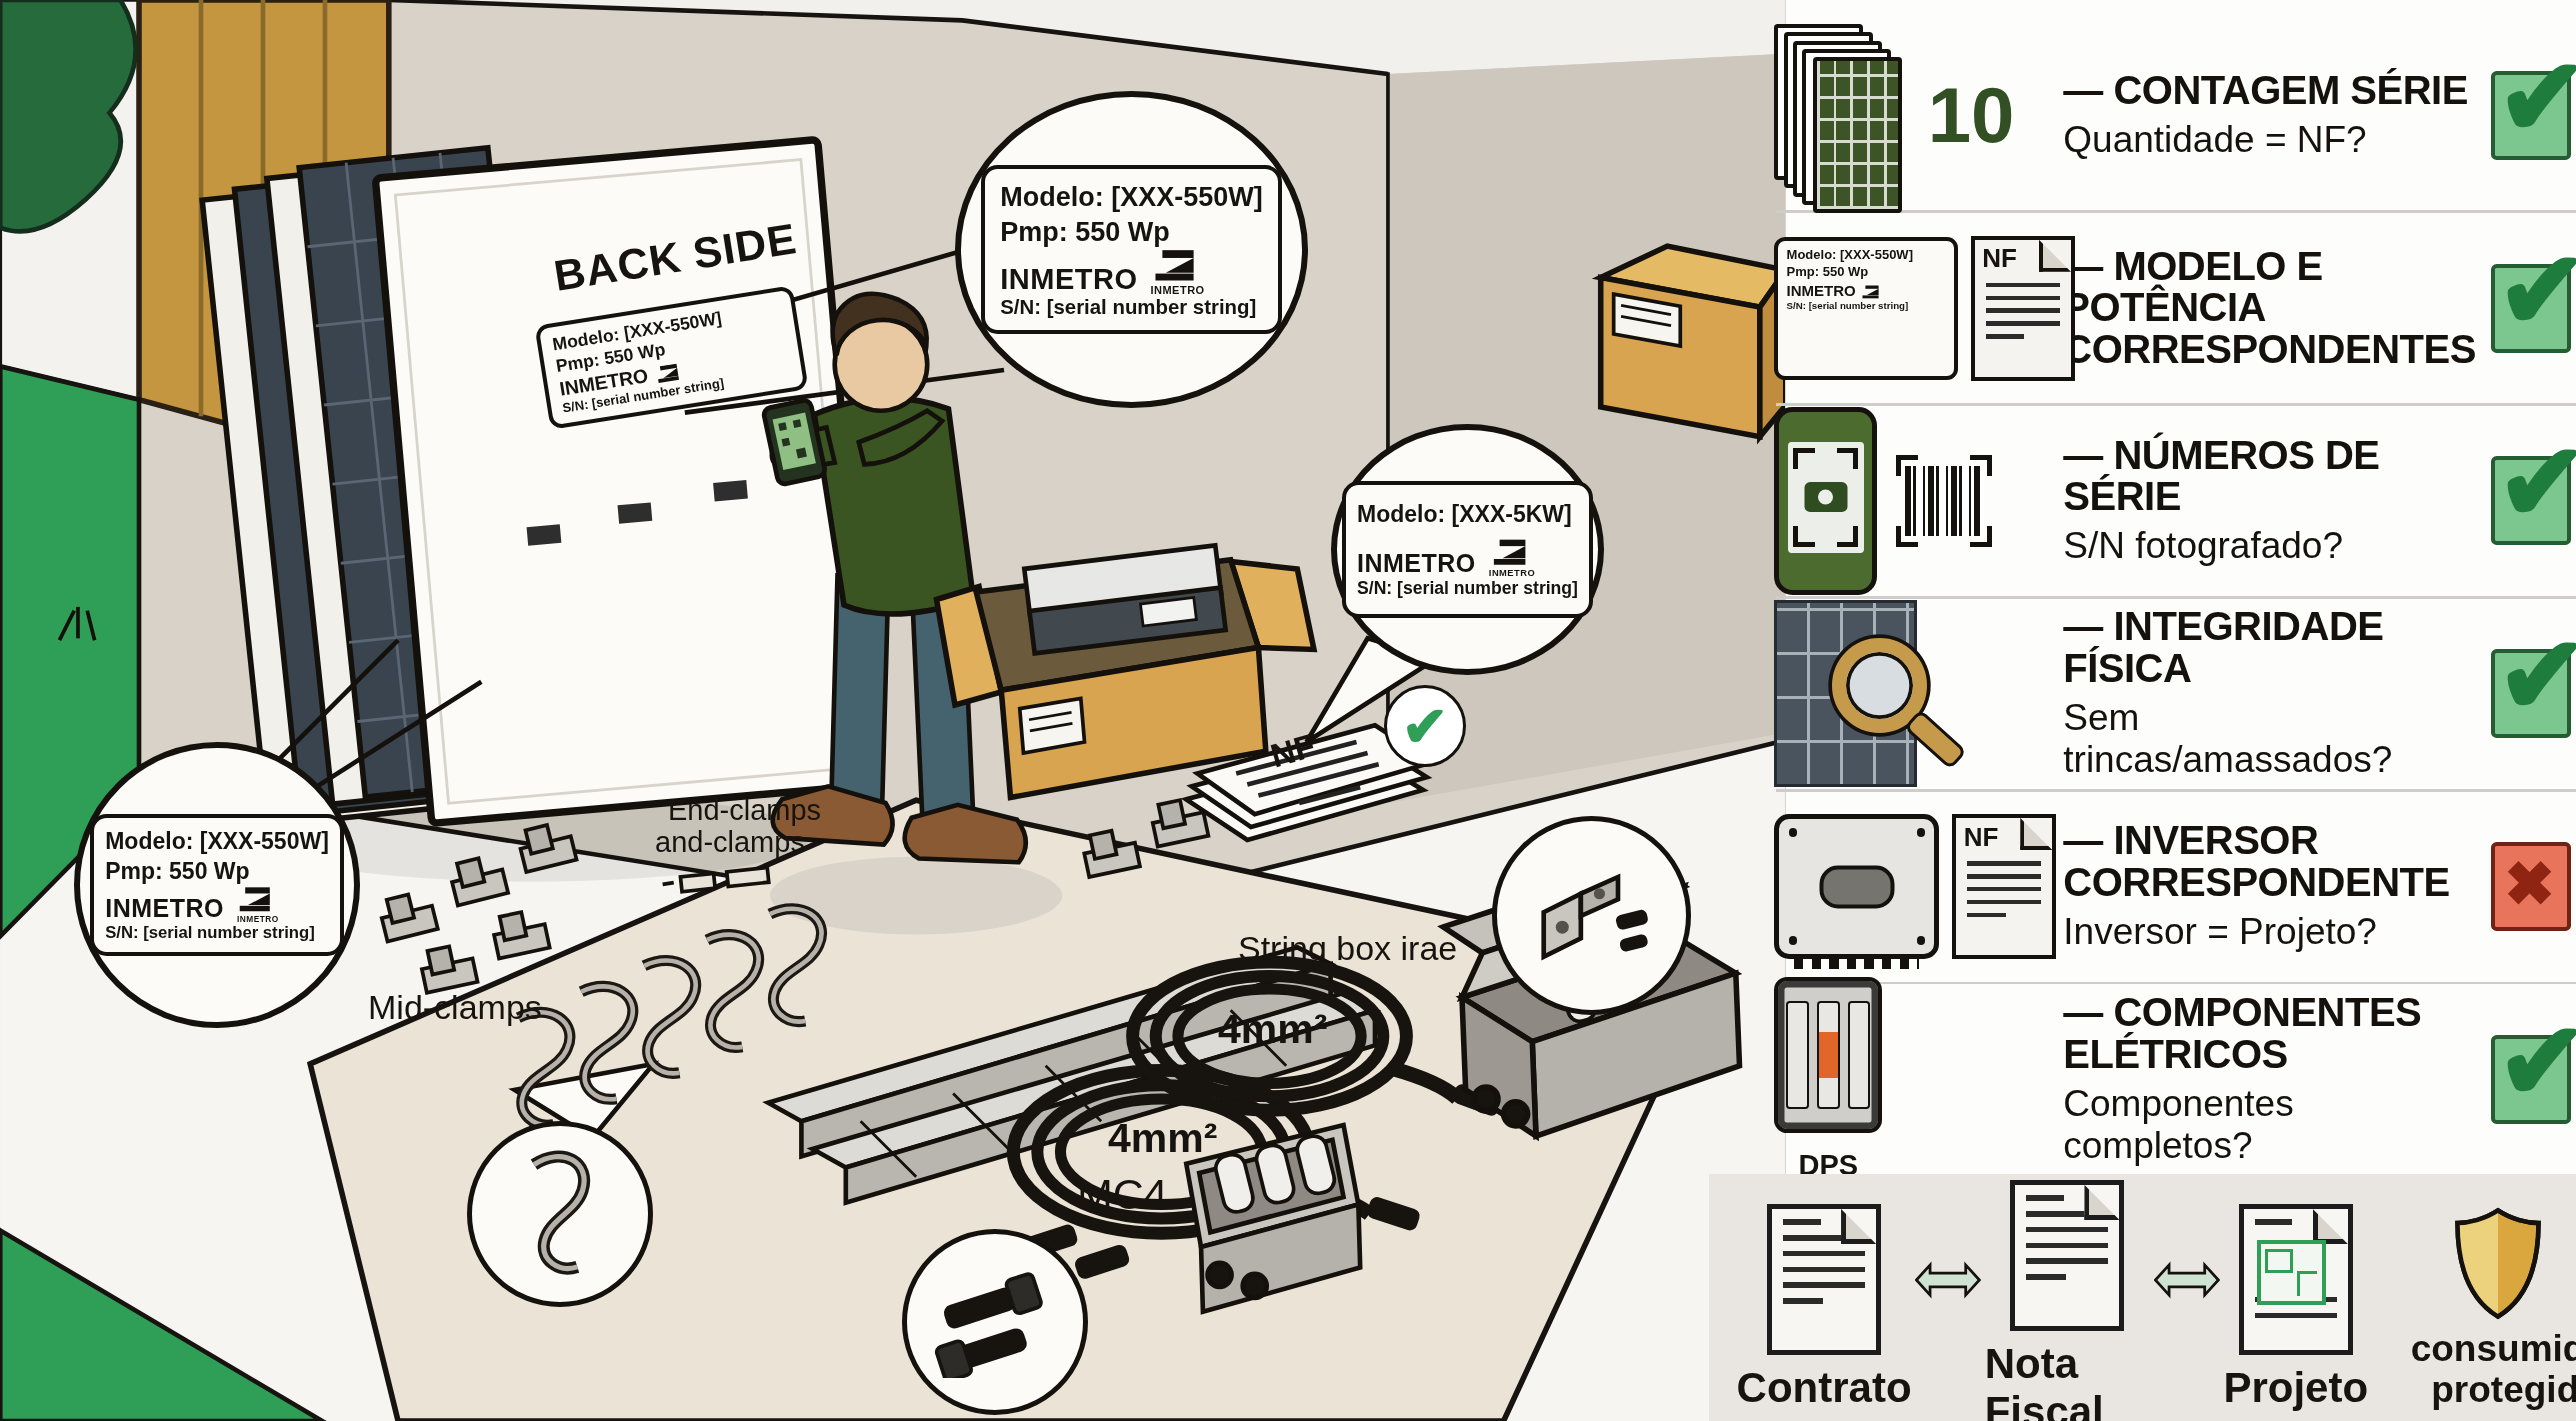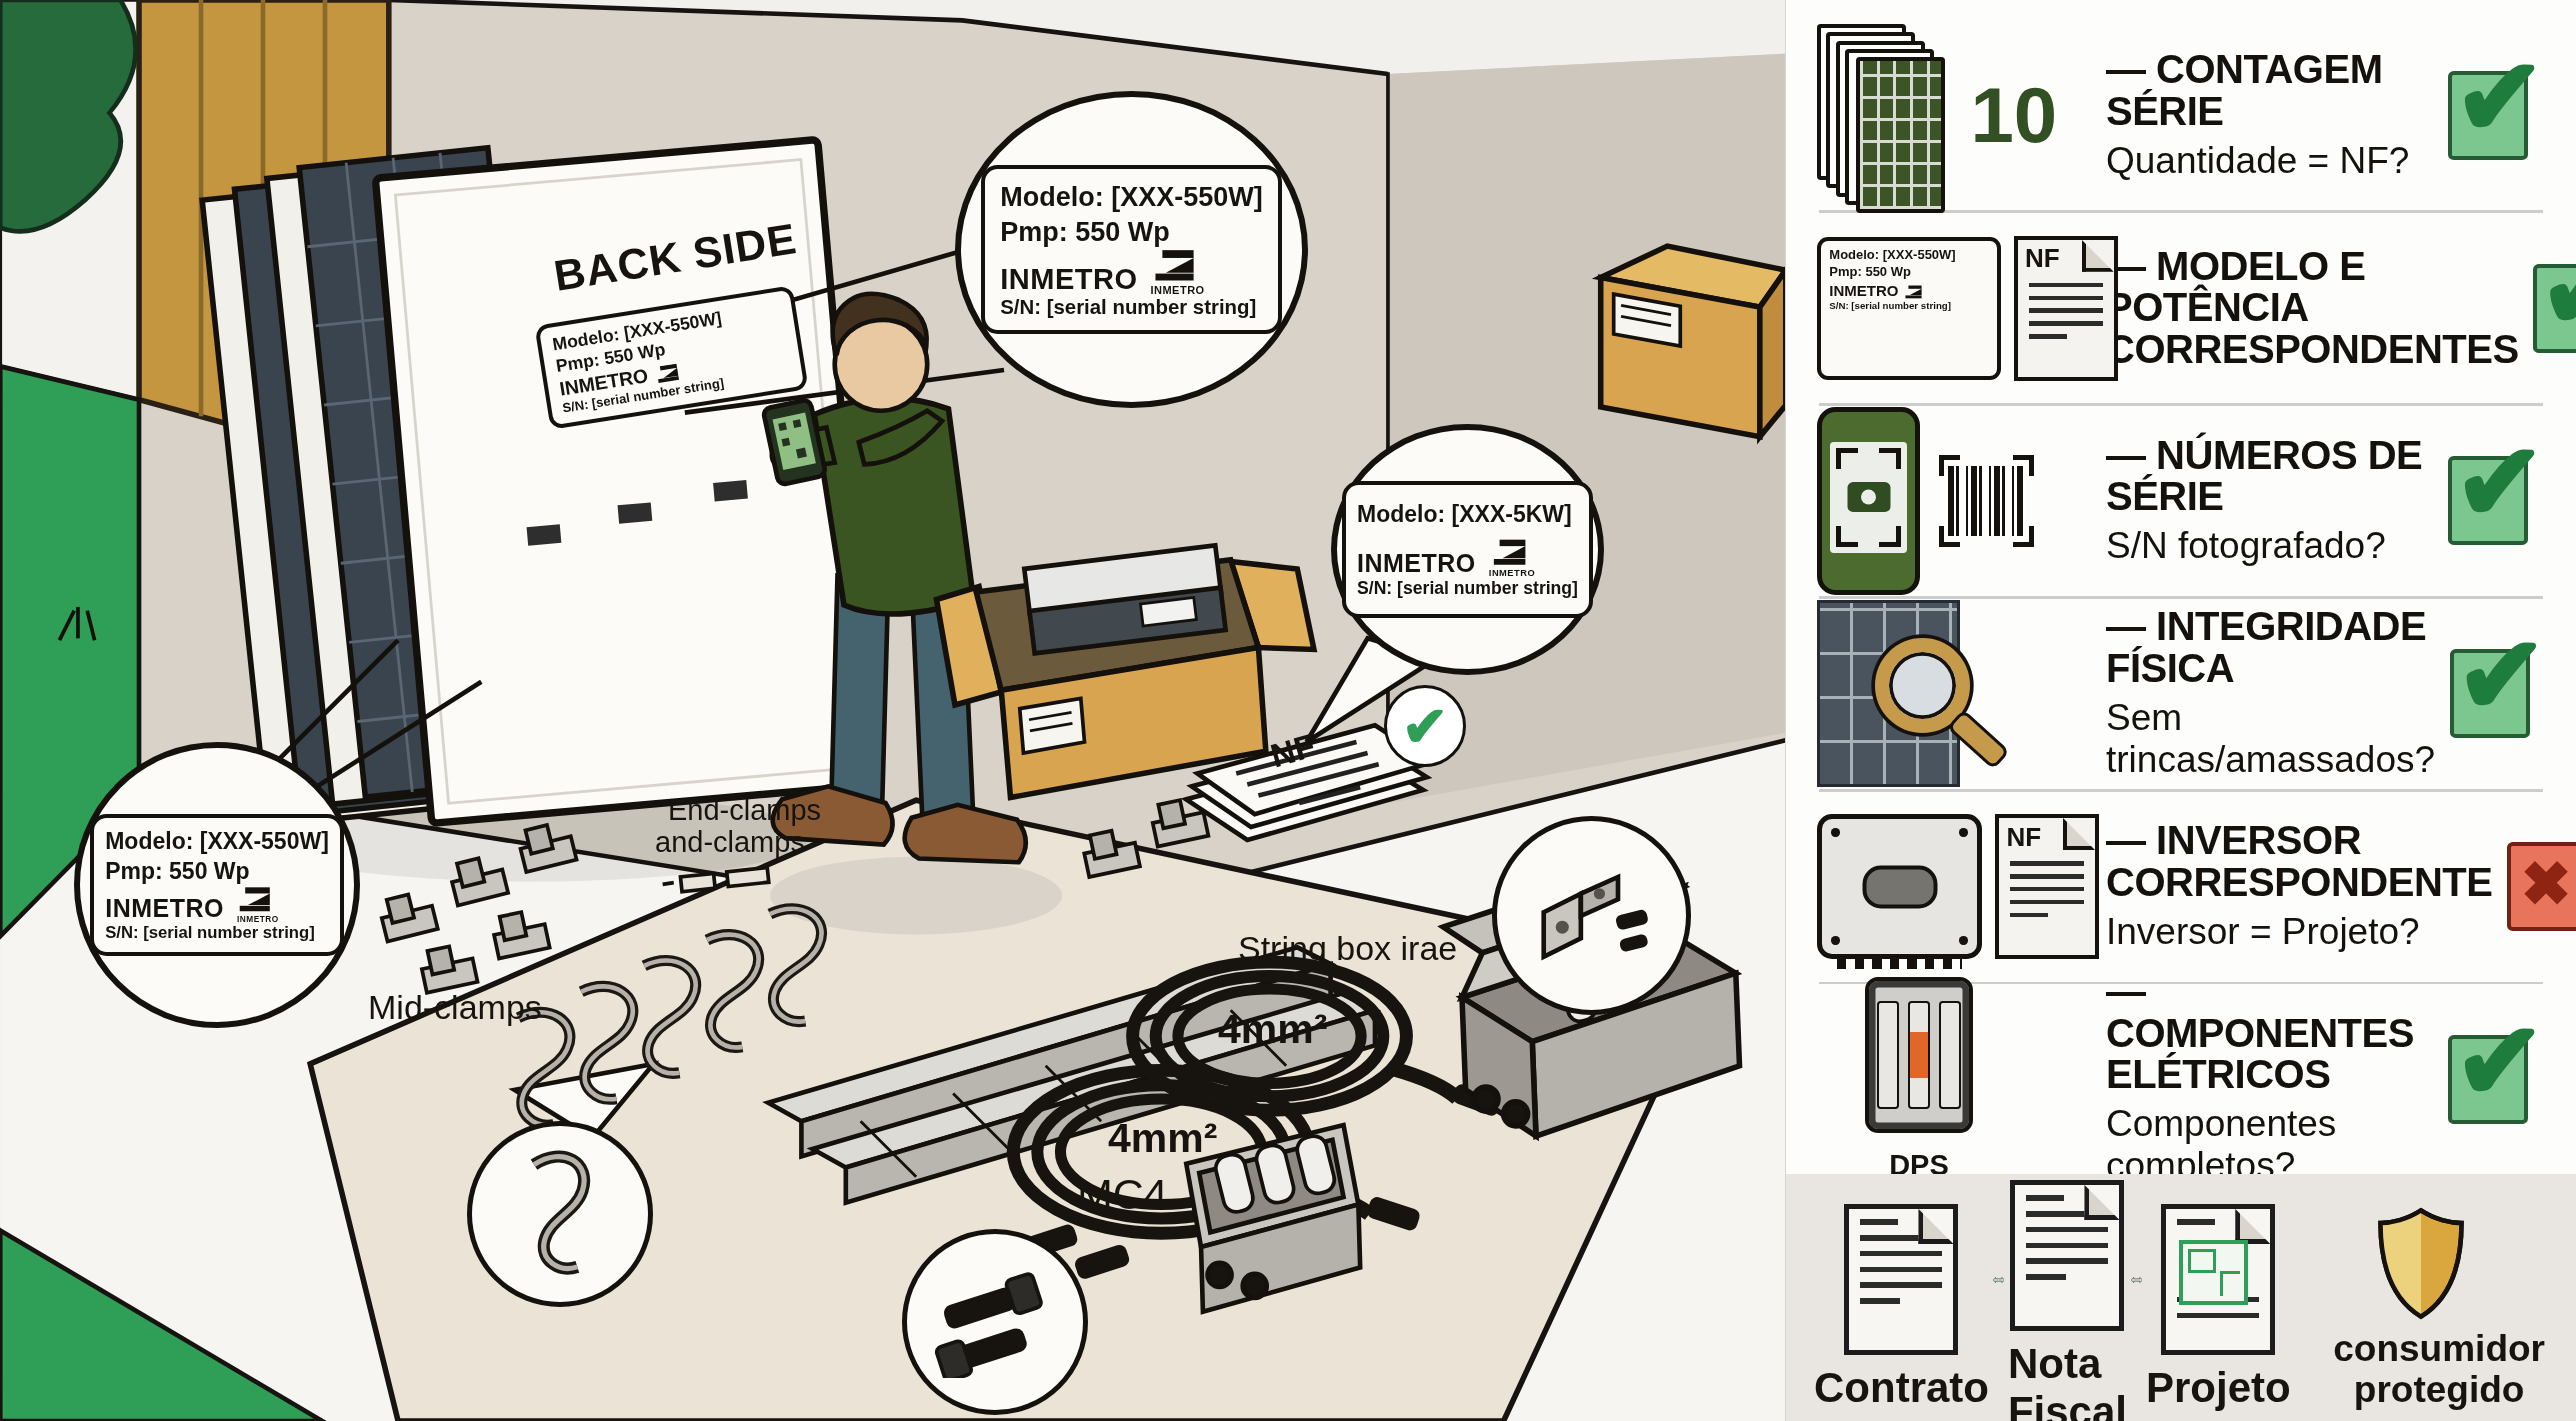--- a/index.html
+++ b/index.html
@@ -39,21 +39,21 @@
   .l-mc4{left:1077px;top:1170px;font-size:43px;}
   .l-nf{left:1271px;top:733px;transform:rotate(-16deg);font-size:33px;font-weight:800;}
   .okcircle{position:absolute;left:1384px;top:685px;width:76px;height:76px;border-radius:50%;
     background:#fff;border:3.7px solid #15120e;display:flex;align-items:center;justify-content:center;
     font-size:56px;font-weight:800;color:#2f9e57;z-index:4;}
   .mini-co{position:absolute;border:5.6px solid #15120e;background:#fcfbf8;border-radius:50%;
     display:flex;align-items:center;justify-content:center;z-index:5;}
 
   
   .panel{position:relative;width:790px;height:1421px;background:#fdfdfc;border-left:0.9px solid #d8d5cf;
-    display:flex;flex-direction:column;}
+    display:flex;flex-direction:column;align-items:center;}
   .rows{padding-top:20.4px;}
   .row{display:flex;align-items:center;height:190px;padding:0 0 0 31px;}
   .iconzone{width:289px;display:flex;align-items:center;gap:13px;flex-shrink:0;}
   .txt{flex:1;padding-right:9.3px;}
   .t{font-size:40px;font-weight:800;letter-spacing:-0.5px;line-height:1.04;color:#15120e;}
   .q{font-size:37px;font-weight:400;margin-top:7.4px;color:#15120e;}
   .status{position:relative;width:72px;height:81px;margin:0 48px 0 5.6px;flex-shrink:0;border-radius:5.6px;}
   .status.check{background:#7cc68f;border:4.6px solid #265c33;}
   .status.check .mark{position:absolute;left:1.9px;top:-41px;font-size:109px;font-weight:800;color:#1e7c3c;}
   .status.x{background:#e8745c;border:4.6px solid #6e2314;}
@@ -106,21 +106,21 @@
     border:3.7px solid #15120e;border-radius:8.3px;transform:rotate(42deg);}
   .inv{position:relative;width:155px;height:135px;background:#e6e5e1;border:5.6px solid #15120e;
     border-radius:15px;flex-shrink:0;}
   .inv .oval{position:absolute;left:50%;top:50%;transform:translate(-50%,-50%);width:67px;height:35px;
     background:#75746f;border:4.6px solid #15120e;border-radius:18.5px;}
   .inv .d{position:absolute;width:8.3px;height:8.3px;border-radius:50%;background:#15120e;}
   .inv .d1{left:9.3px;top:9.3px;}.inv .d2{right:9.3px;top:9.3px;}.inv .d3{left:9.3px;bottom:9.3px;}.inv .d4{right:9.3px;bottom:9.3px;}
   .inv .teeth{position:absolute;bottom:-15px;left:15px;right:15px;height:11px;
     background:repeating-linear-gradient(90deg,#15120e 0 9.3px,transparent 9.3px 17.6px);}
   .elz{display:flex;align-items:center;gap:15px;width:289px;flex-shrink:0;}
-  .dpswrap{display:flex;flex-direction:column;align-items:center;gap:16px;margin-left:48px;}
+  .dpswrap{display:flex;flex-direction:column;align-items:center;gap:16px;}
   .dps{width:100px;height:148px;border:4.6px solid #15120e;border-radius:13px;background:#cfcecb;
     box-shadow:inset 0 0 0 6.5px #3a3a38;display:flex;gap:8.3px;align-items:center;justify-content:center;}
   .dps i{width:18.5px;height:104px;border:2.8px solid #15120e;border-radius:3.7px;background:#e8e7e3;}
   .dps i.o{background:linear-gradient(#e8e7e3 0 28%,#e0662a 28% 72%,#e8e7e3 72%);}
   .sl{font-size:29px;font-weight:600;}
   .pvwrap{display:flex;flex-direction:column;align-items:center;gap:7.4px;}
   .pvcable{position:relative;width:139px;height:15.7px;background:#15120e;border-radius:7.4px;}
   .pvcable:after{content:'';position:absolute;right:-11px;top:3.7px;width:11px;height:8.3px;background:#c59a4a;}
   .mc4pair{display:flex;gap:9.3px;}
   .mc4g{width:57px;height:28px;border-radius:5.6px;background:

